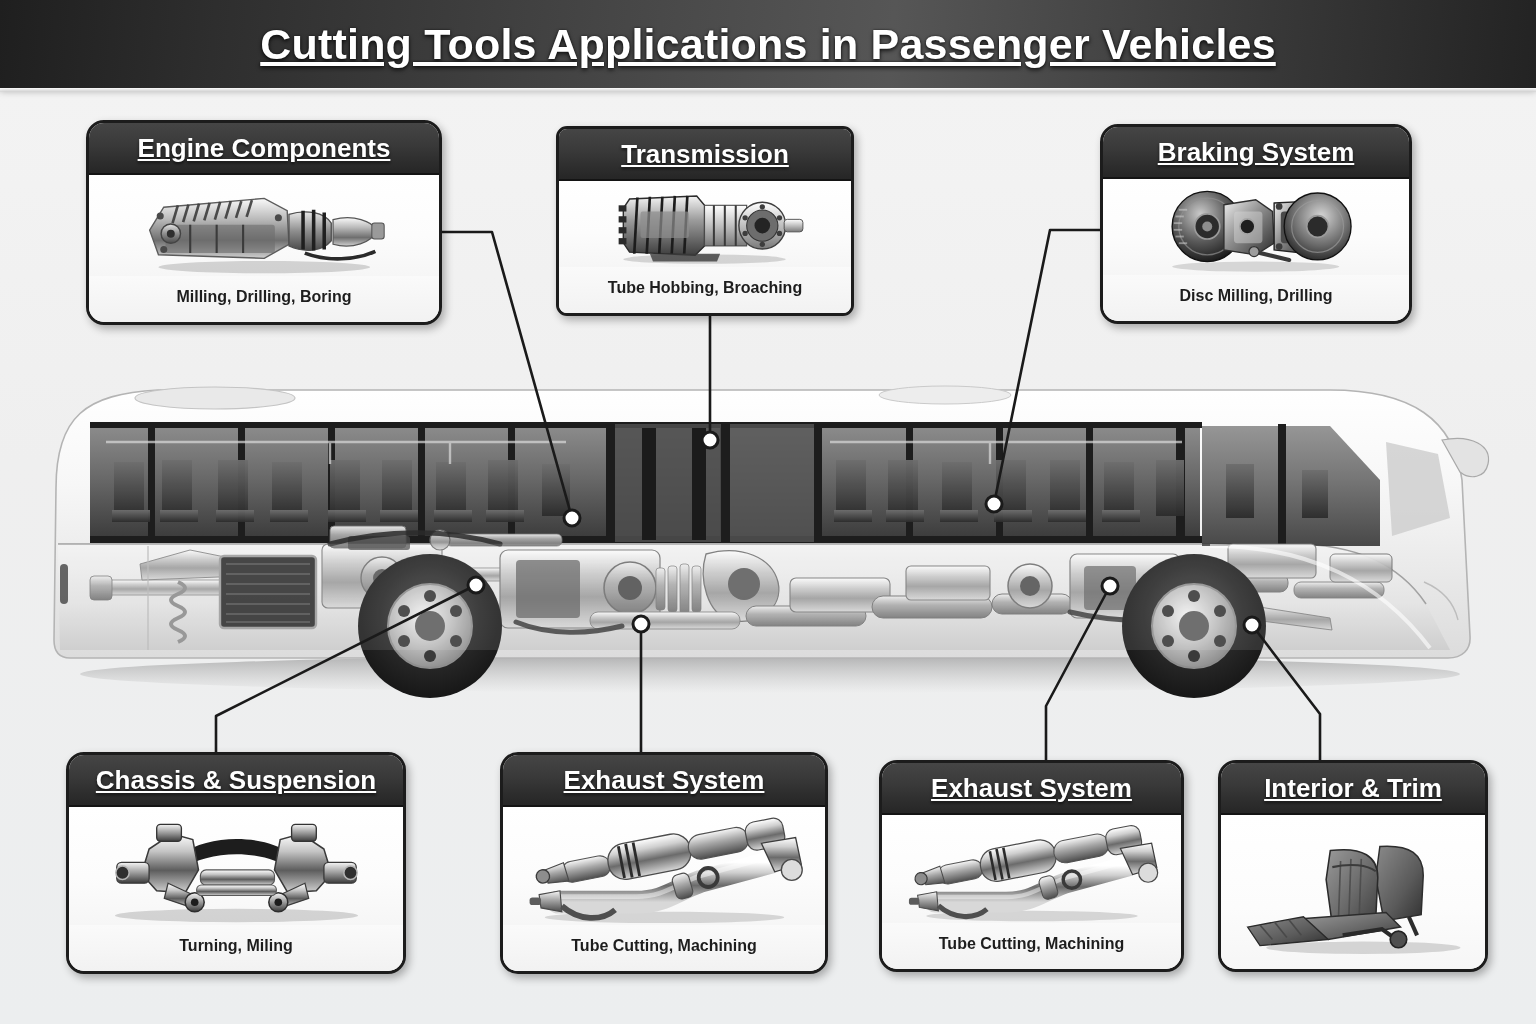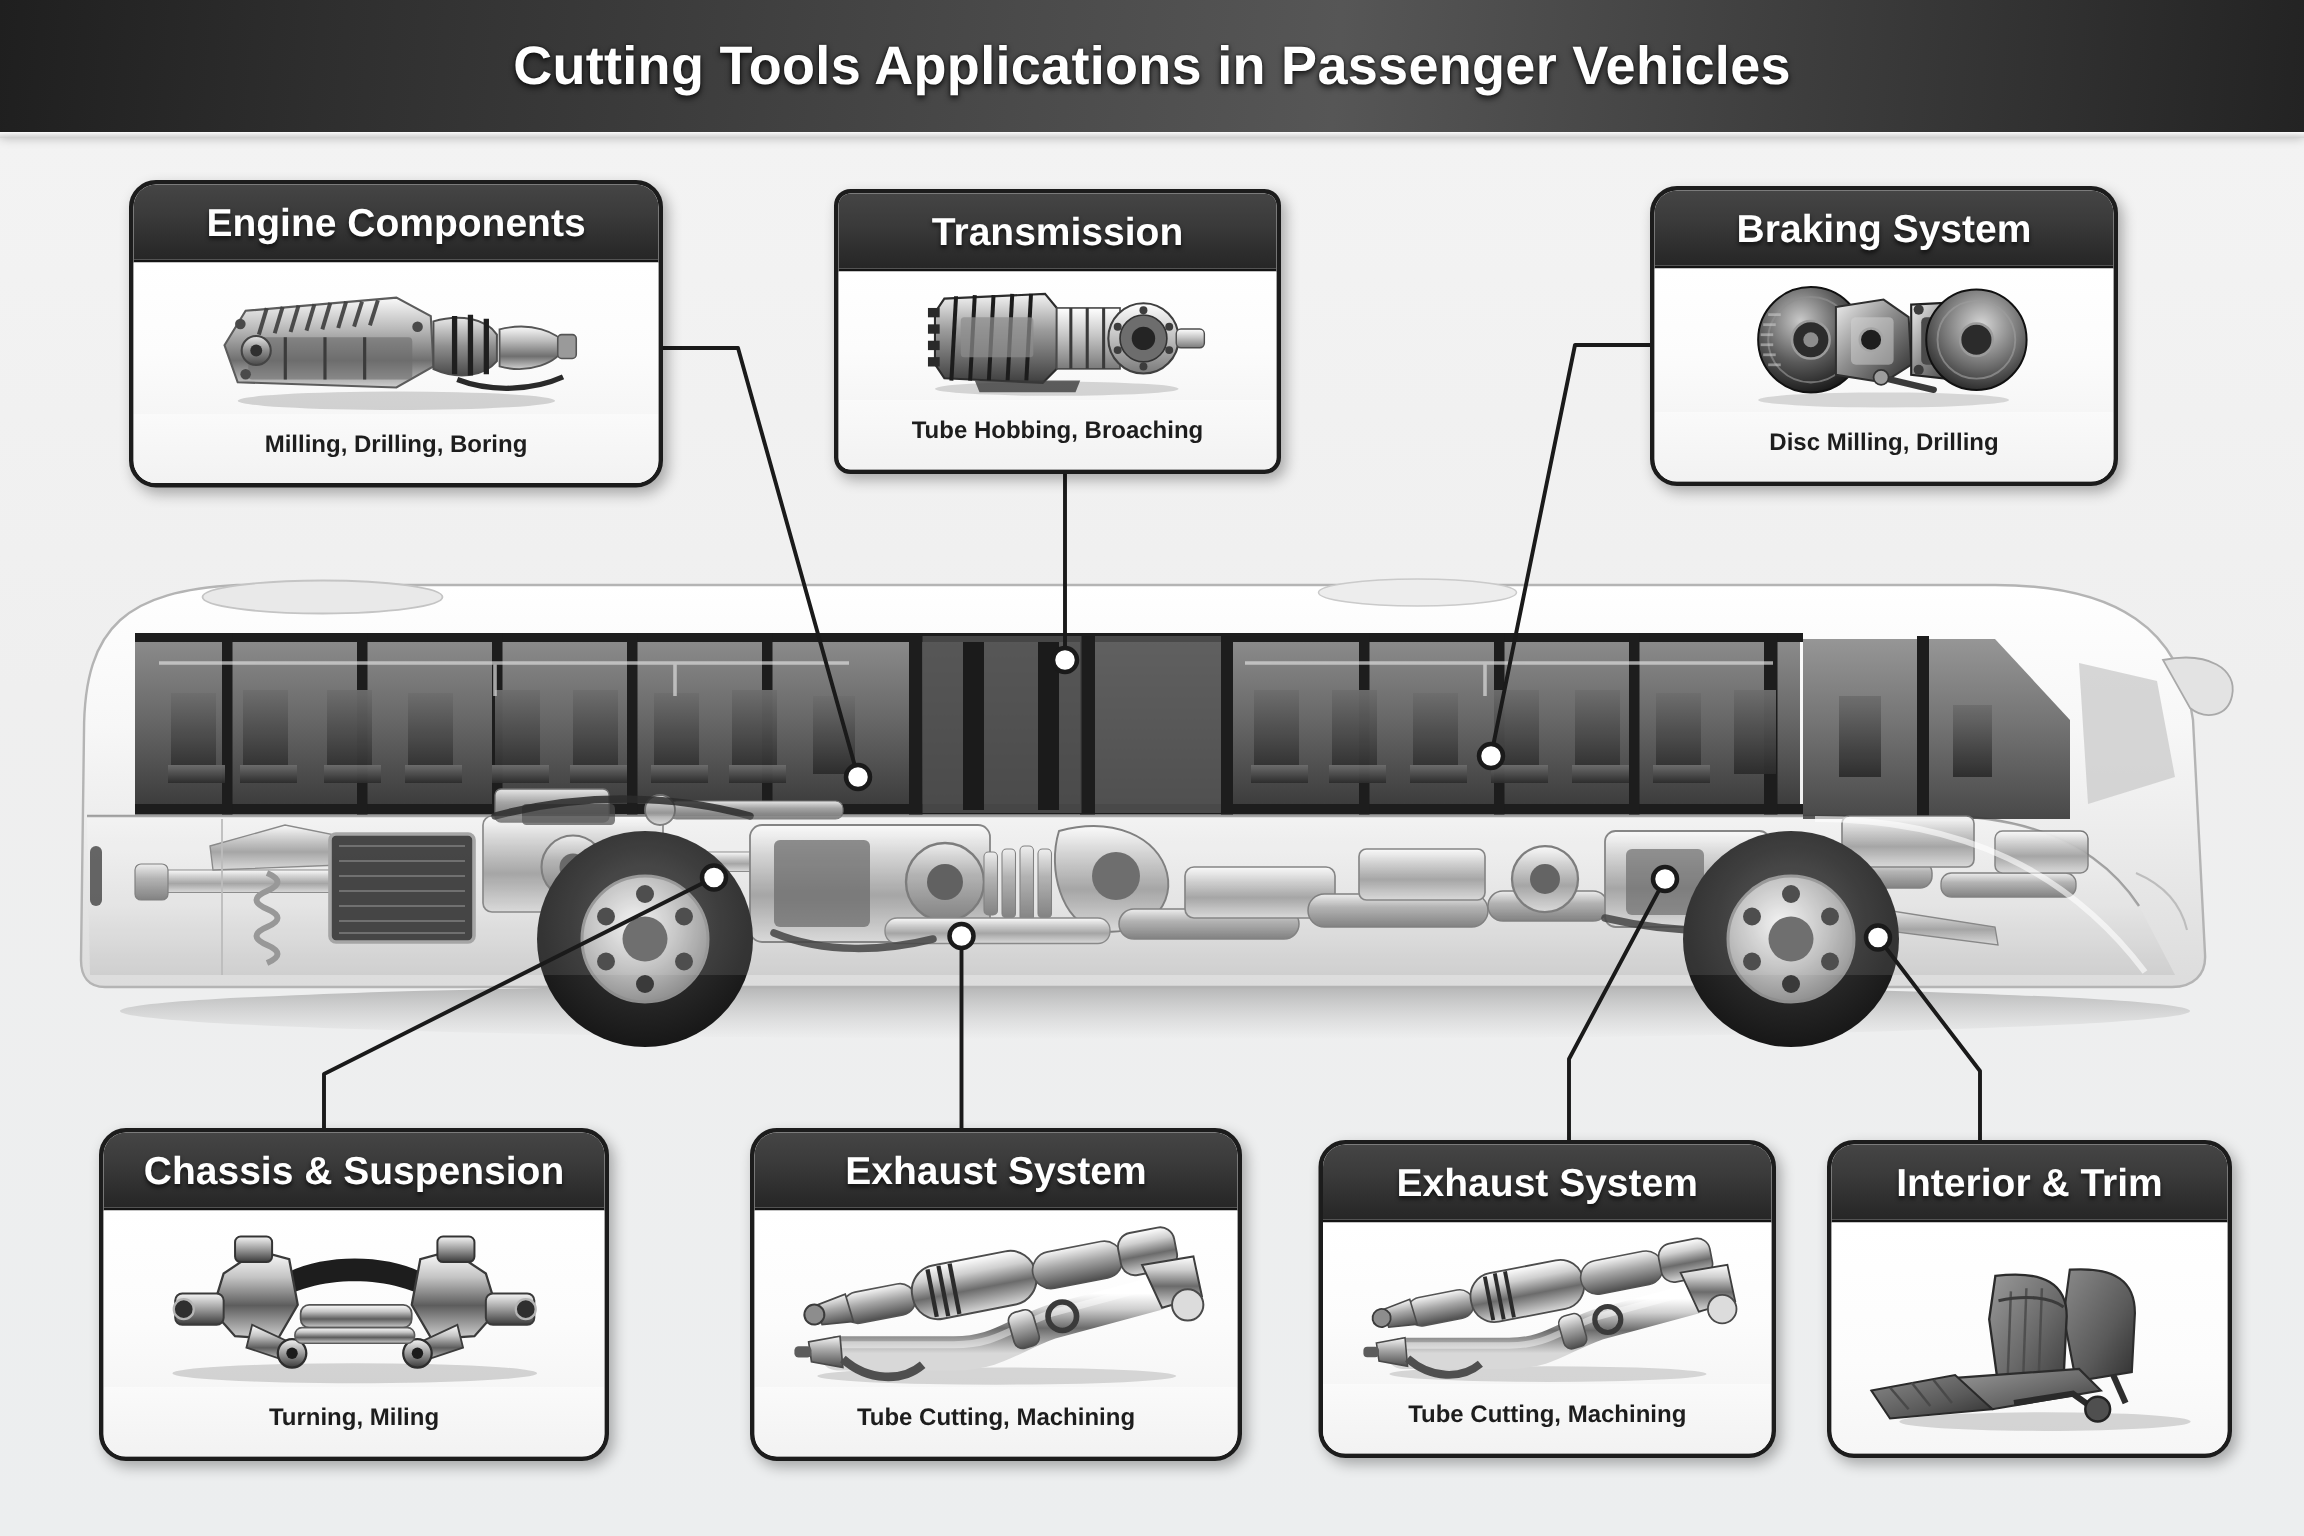--- a/index.html
+++ b/index.html
@@ -26,25 +26,26 @@
     left: 0; top: 0;
     width: 1536px; height: 88px;
     background: linear-gradient(95deg, #1f1f1f 0%, #2e2e2e 14%, #4a4a4a 44%, #565656 58%, #3b3b3b 80%, #232323 100%);
     display: flex;
     align-items: center;
     justify-content: center;
     box-shadow: 0 3px 7px rgba(0,0,0,0.30);
   }
   .title-bar .title-text {
     color: #ffffff;
-    font-size: 36px;
+    font-size: 43px;
     font-weight: bold;
     letter-spacing: 0.2px;
     text-shadow: 0 2px 4px rgba(0,0,0,0.75), 0 0 2px rgba(0,0,0,0.6);
     white-space: nowrap;
+    text-decoration: underline;
   }
   .title-underline {
     position: absolute;
     left: 0; top: 88px;
     width: 1536px; height: 4px;
     background: linear-gradient(180deg, rgba(255,255,255,0.95), rgba(205,205,205,0.6));
   }
 
   
   #connectors {
@@ -76,20 +77,21 @@
     justify-content: center;
     border-bottom: 2px solid #141414;
   }
   .card-header .card-title {
     color: #ffffff;
     font-size: 26px;
     font-weight: bold;
     text-shadow: 0 2px 3px rgba(0,0,0,0.65);
     white-space: nowrap;
     padding: 0 10px;
+    text-decoration: underline;
   }
   .card-body {
     flex: 1 1 auto;
     background: linear-gradient(180deg, #ffffff 0%, #fcfcfc 60%, #f6f6f6 100%);
     display: flex;
     align-items: center;
     justify-content: center;
     padding: 4px 8px 0 8px;
     min-height: 0;
   }

